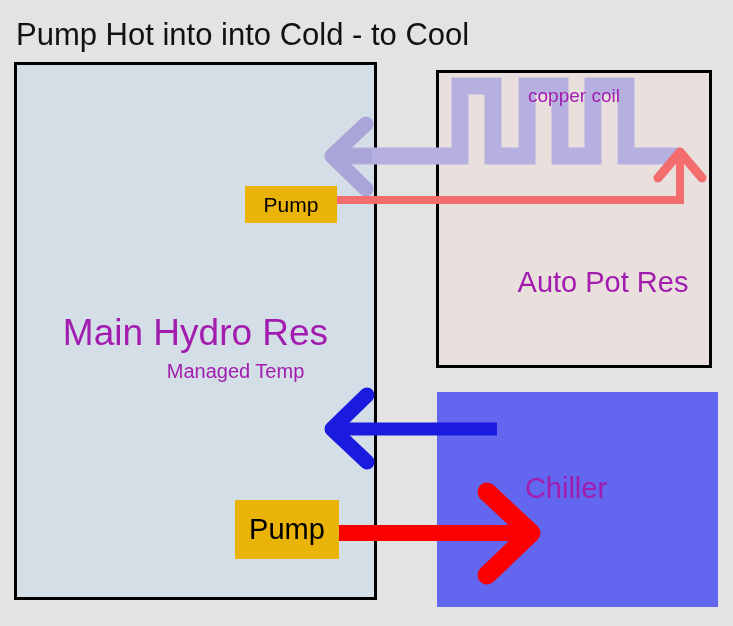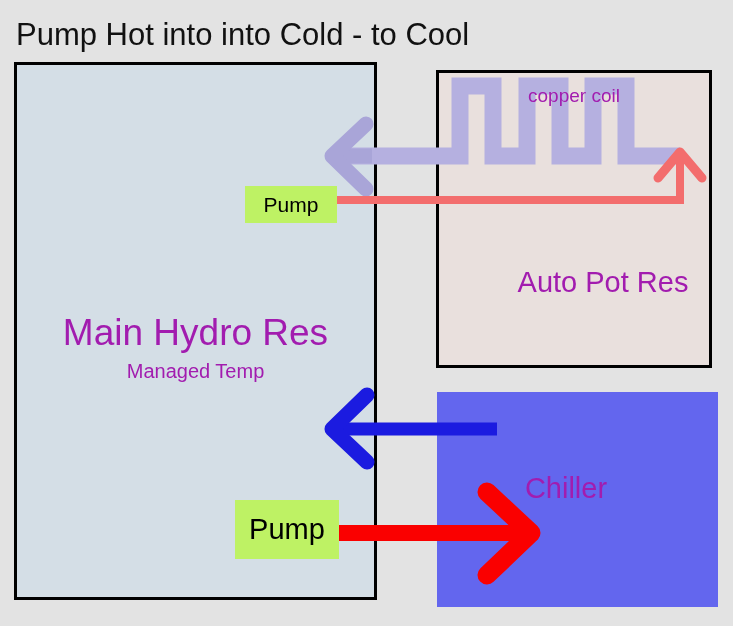--- a/index.html
+++ b/index.html
@@ -69,20 +69,21 @@
     left: 14px;
     top: 312px;
     width: 363px;
     font-size: 37px;
   }
   #main-hydro-res-sublabel {
     left: 14px;
     top: 360px;
     width: 363px;
     font-size: 20px;
+    padding-left: 40px;
   }
   #auto-pot-res-label {
     left: 436px;
     top: 266px;
     width: 276px;
     font-size: 29px;
     margin-left: 29px;
   }
   #chiller-label {
     left: 437px;
@@ -93,21 +94,21 @@
   #copper-coil-label {
     left: 436px;
     top: 85px;
     width: 276px;
     font-size: 19px;
     text-align: center;
   }
 
   
   .pump-box {
-    background: #bef264;
+    background: #eab308;
     display: flex;
     align-items: center;
     justify-content: center;
     color: #000000;
     white-space: nowrap;
   }
   #pump-top-box {
     left: 245px;
     top: 186px;
     width: 92px;

